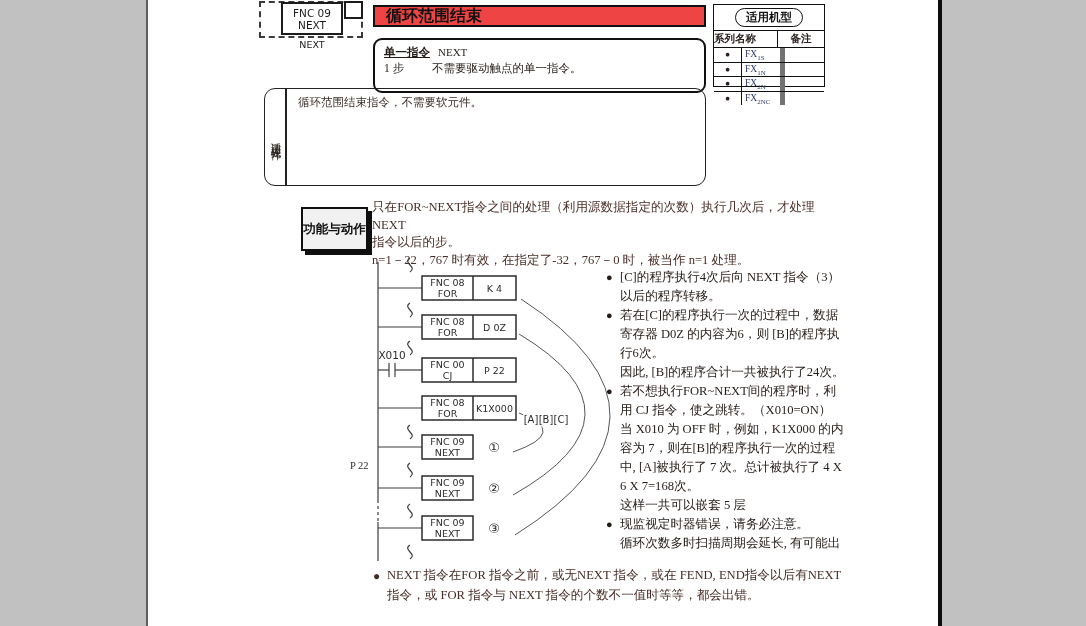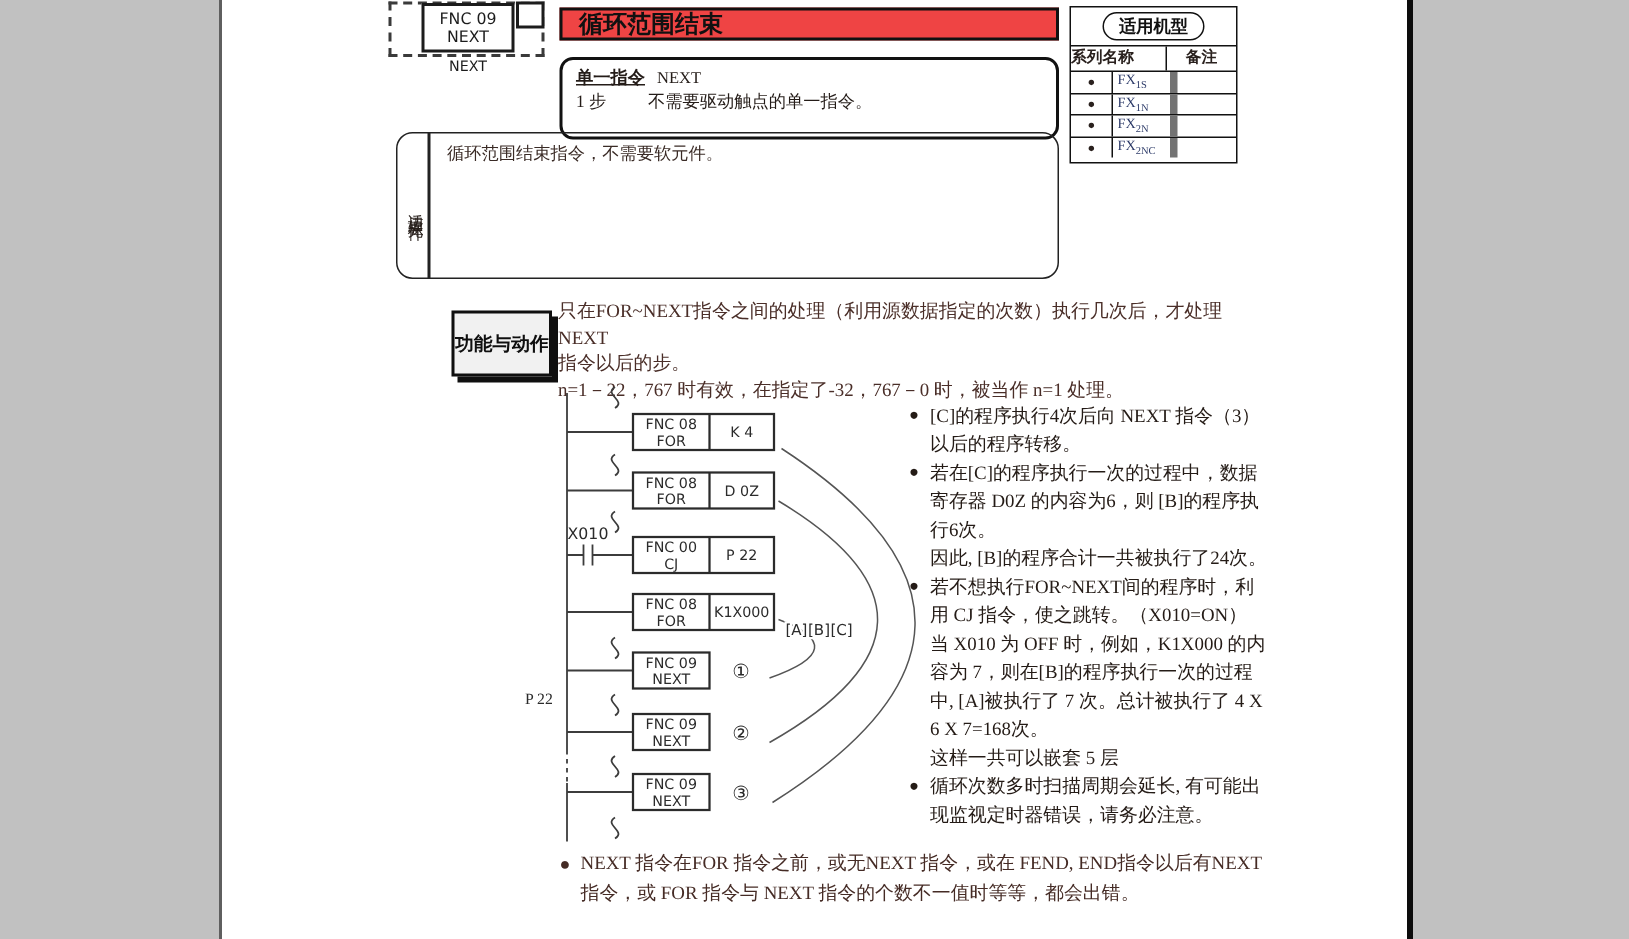--- a/index.html
+++ b/index.html
@@ -23,21 +23,21 @@
   .title-bar{left:225px;top:5px;width:333px;height:22px;background:#ef4444;border:2px solid #111;
              display:flex;align-items:center;padding-left:11px;
              font-family:"DejaVu Sans","Liberation Sans",sans-serif;font-weight:bold;font-size:16px;color:#111;}
   .insn-box{left:225px;top:38px;width:333px;height:55px;border:2px solid #111;border-radius:9px;
             padding:4px 0 0 9px;font-size:11.5px;line-height:16px;color:#241c18;}
   .insn-type{font-weight:bold;text-decoration:underline;}
   .insn-mn{margin-left:8px;font-size:11px;}
   .insn-steps{display:inline-block;width:48px;}
 
   
-  .models{left:565px;top:4px;width:112px;height:105px;border:1.5px solid #111;background:#fff;}
+  .models{left:565px;top:4px;width:112px;height:83px;border:1.5px solid #111;background:#fff;}
   .models .oval-row{height:25px;display:flex;align-items:center;justify-content:center;border-bottom:1px solid #111;}
   .models .oval{border:1.5px solid #111;border-radius:12px;padding:1px 10px;
                 font-weight:bold;font-size:11.5px;color:#111;}
   .models .hdr-row{display:flex;height:16px;border-bottom:1px solid #111;
                    font-weight:bold;font-size:10.5px;}
   .models .hdr-series{width:63px;border-right:1px solid #111;text-align:left;line-height:16px;}
   .models .hdr-note{flex:1;text-align:center;line-height:16px;}
   .models .d-row{display:flex;height:13.5px;border-bottom:1px solid #111;}
   .models .d-row:last-child{border-bottom:none;}
   .models .c-dot{width:27px;border-right:1px solid #111;text-align:center;font-size:8.5px;line-height:13px;}
@@ -244,22 +244,22 @@
         <div>若不想执行FOR~NEXT间的程序时，利</div>
         <div>用 CJ 指令，使之跳转。（X010=ON）</div>
         <div>当 X010 为 OFF 时，例如，K1X000 的内</div>
         <div>容为 7，则在[B]的程序执行一次的过程</div>
         <div>中, [A]被执行了 7 次。总计被执行了 4 X</div>
         <div>6 X 7=168次。</div>
         <div>这样一共可以嵌套 5 层</div>
       </div>
       <div class="note-item">
         <span class="blt">●</span>
+        <div>现监视定时器错误，请务必注意。</div>
         <div>循环次数多时扫描周期会延长, 有可能出</div>
-        <div>现监视定时器错误，请务必注意。</div>
       </div>
     </div>
 
     <div class="abs bottom-note">
       <div class="wrap">
         <span class="blt">●</span>
         <div>NEXT 指令在FOR 指令之前，或无NEXT 指令，或在 FEND, END指令以后有NEXT</div>
         <div>指令，或 FOR 指令与 NEXT 指令的个数不一值时等等，都会出错。</div>
       </div>
     </div>

